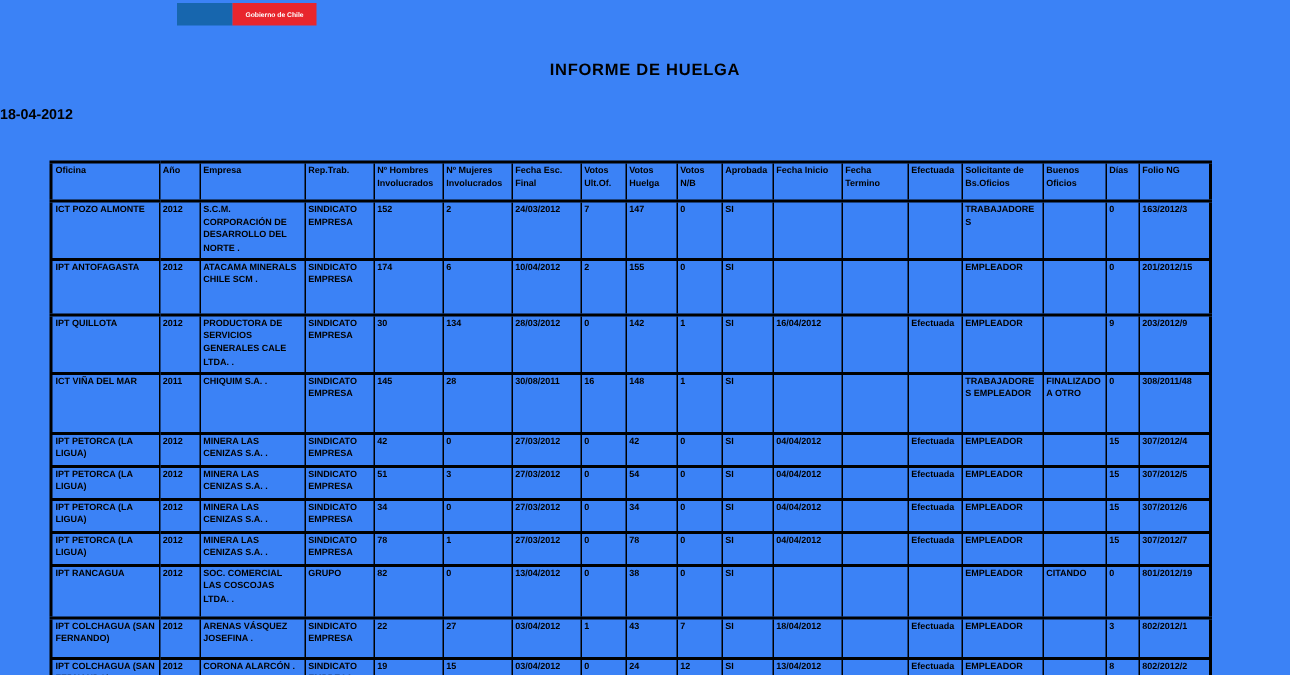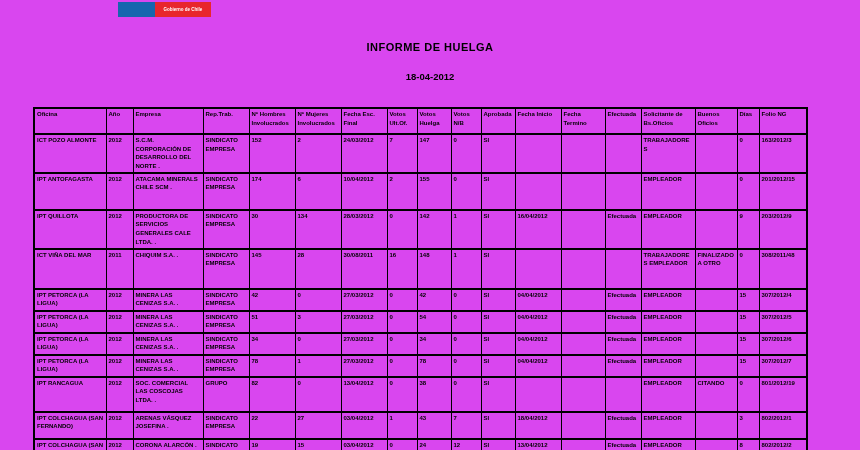--- a/index.html
+++ b/index.html
@@ -2,36 +2,36 @@
 <html><head>
 <meta charset="utf-8">
 <style>
   * { margin:0; padding:0; box-sizing:border-box; }
   html,body {
     width:860px; height:450px; overflow:hidden;
     background:#ffffff;
     font-family:"Liberation Sans", sans-serif;
     color:#000;
   }
-  .page { position:relative; width:860px; height:450px; background:#d946ef; }
+  .page { position:relative; width:860px; height:450px; background:#3b82f6; }
 
   
   .logo { position:absolute; left:118px; top:2px; display:flex; height:15px; }
   .logo-blue { width:37px; height:15px; }
   .logo-red  { width:56px; height:15px; display:flex; align-items:center; justify-content:center; }
   .logo-red span { color:#fff; font-size:4.5px; font-weight:bold; white-space:nowrap; }
 
   
   .title {
     position:absolute; top:41px; left:0; width:860px;
     text-align:center; font-size:11px; font-weight:bold; letter-spacing:0.5px;
   }
   .subtitle {
     position:absolute; top:71px; left:0; width:860px;
-    text-align:center; font-size:9.5px; font-weight:bold;
+    font-size:9.5px; font-weight:bold;
   }
 
   
   table.report {
     position:absolute; left:33px; top:107px;
     border-collapse:collapse; table-layout:fixed; width:773px;
     border:2px solid #000;
     font-size:6px; font-weight:bold; line-height:1.45;
   }
   table.report th, table.report td {

